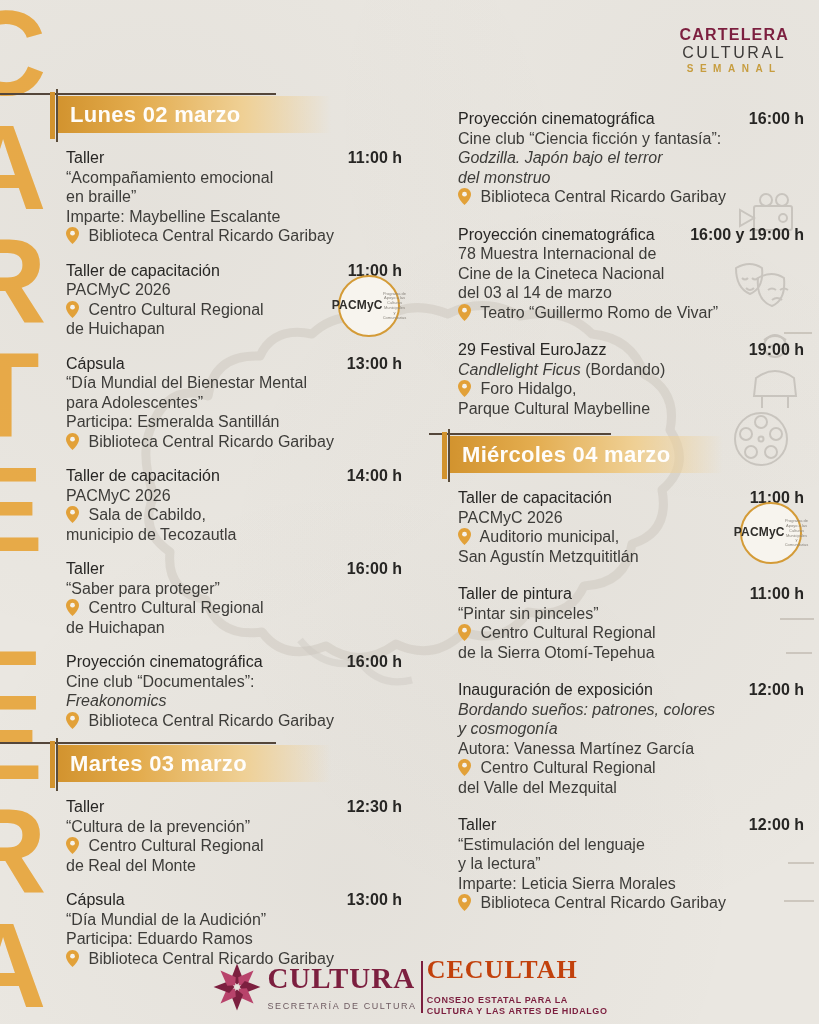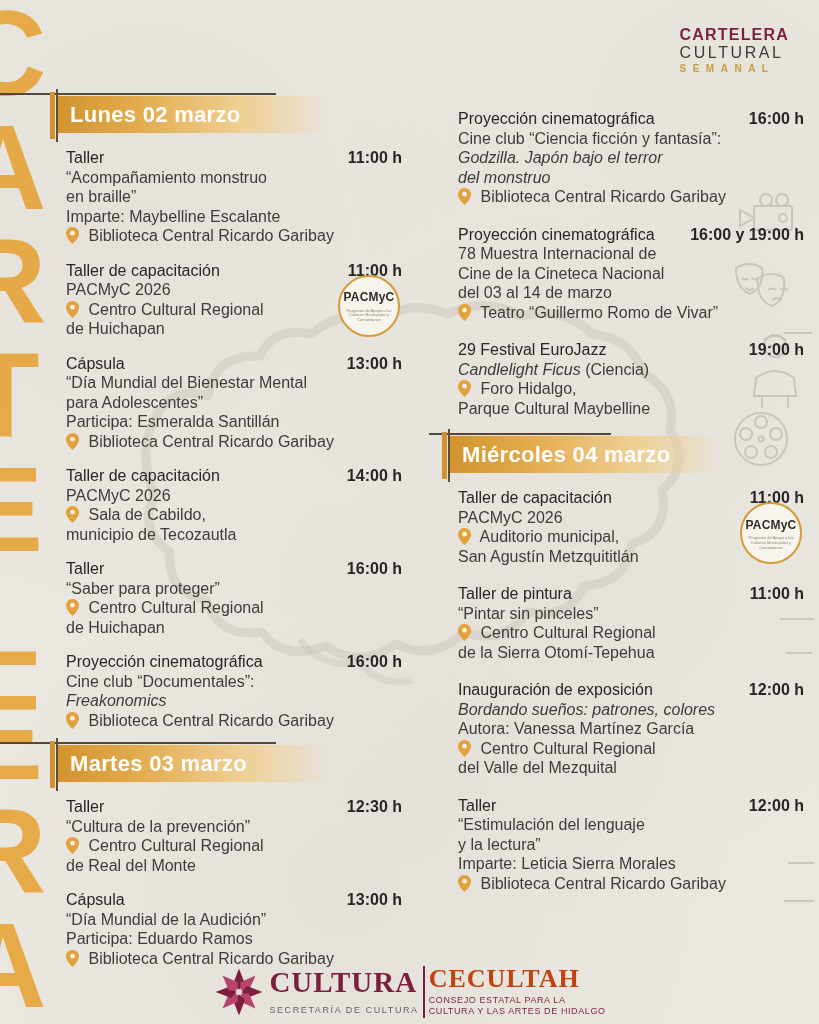--- a/index.html
+++ b/index.html
@@ -19,21 +19,21 @@
   .side-word{
     position:absolute;left:-58px;top:-4px;width:122px;text-align:center;
     font-size:120px;line-height:.95;font-weight:800;color:#e7a53c;opacity:.92;
     white-space:pre;letter-spacing:0;
   }
   
   .map{position:absolute;left:0;top:0;z-index:0;}
   .deco{position:absolute;z-index:0;opacity:.33;}
   .edge-mark{position:absolute;background:#b4ada2;opacity:.55;z-index:0;}
   
-  .brand{position:absolute;top:26px;right:30px;text-align:left;z-index:3;line-height:1.1;}
+  .brand{position:absolute;top:26px;right:30px;text-align:center;z-index:3;line-height:1.1;}
   .brand-1{font-size:16px;font-weight:800;letter-spacing:1.2px;color:#7c1f3f;}
   .brand-2{font-size:16px;font-weight:500;letter-spacing:2.6px;color:#3c3a38;}
   .brand-3{font-size:10px;font-weight:700;letter-spacing:6.5px;color:#c79d3f;margin-top:2px;}
   
   .col{position:absolute;z-index:2;}
   .col-left{left:66px;top:96px;width:336px;}
   .col-right{left:458px;top:95px;width:346px;}
   .col-right{padding-top:14px;box-sizing:border-box;}
   .col-right .day-section:first-child{margin-bottom:10px;}
   
@@ -54,33 +54,33 @@
   .ev-head{display:flex;align-items:flex-start;}
   .ev-title{flex:1;margin:0;padding-right:8px;font-size:16px;line-height:19.5px;font-weight:400;color:#272624;}
   .ev-time{font-weight:700;color:#272624;white-space:nowrap;}
   .ev-line{color:#3d3c39;}
   .ev-line .it{font-style:italic;}
   .ev-line svg{vertical-align:-3px;margin-right:5px;}
   
   .badge{
     position:absolute;top:14px;right:2px;width:62px;height:62px;border-radius:50%;
     border:2px solid #d49b37;background:#f7f4ee;box-sizing:border-box;
-    display:flex;flex-direction:column;align-items:center;justify-content:center;
+    display:flex;flex-direction:row;align-items:center;justify-content:center;
   }
   .badge-label{font-size:12px;font-weight:800;color:#2f2d2a;letter-spacing:.2px;}
   .badge-sub{font-size:4px;line-height:1.2;color:#8a857d;text-align:center;width:46px;margin-top:1px;}
   
   .footer{position:absolute;left:0;right:0;bottom:6px;display:flex;align-items:center;justify-content:center;gap:4px;z-index:3;}
   .f-logo{flex:0 0 auto;}
   .f-block1{text-align:left;}
   .f-title{font-family:"Liberation Serif","DejaVu Serif",serif;font-size:29px;font-weight:700;color:#7c1f3f;letter-spacing:1px;line-height:1;}
   .f-sub{font-size:9px;letter-spacing:1.6px;color:#6e5a60;margin-top:8px;}
   .f-divider{width:2px;height:52px;background:#7c1f3f;}
   .f-title2{font-family:"Liberation Serif","DejaVu Serif",serif;font-size:26px;font-weight:700;color:#c2410c;letter-spacing:1px;line-height:1;}
-  .f-sub2{font-size:9px;letter-spacing:.6px;color:#7c1f3f;margin-top:3px;line-height:1.3;}
+  .f-sub2{font-size:9px;letter-spacing:.6px;color:#7c1f3f;margin-top:12px;line-height:1.3;font-weight:bold;}
 </style>
 </head>
 <body>
 
 <svg class="map" width="819" height="1024" viewBox="0 0 819 1024">
   <path d="M150 430 q18 -48 58 -34 q6 -42 52 -40 q14 -30 52 -22 q28 -26 66 -12 q30 -24 70 -8 q36 -18 72 2 q44 -10 72 18 q40 4 52 40 q34 18 26 56 q22 34 -8 60 q8 42 -30 54 q-6 40 -48 42 q-16 34 -56 26 q-24 34 -64 20 q-30 30 -68 12 q-36 26 -70 2 q-42 16 -64 -14 q-44 6 -56 -32 q-40 -8 -36 -48 q-32 -22 -16 -56 q-14 -40 -4 -66 z" fill="none" stroke="#cdc8c0" stroke-width="9" stroke-linejoin="round" opacity="0.55"></path>
   <path d="M300 640 q24 30 60 22 q20 26 52 18" fill="none" stroke="#cdc8c0" stroke-width="7" opacity="0.45"></path>
 </svg>
 
 <svg class="deco" style="left:736px;top:192px;" width="62" height="44" viewBox="0 0 62 44">
@@ -156,21 +156,21 @@
           <span class="day-tick-dark"></span>
           <div class="day-bar">
             <span class="day-title">Lunes 02 marzo</span>
           </div>
         </div>
         <article class="event">
           <div class="ev-head">
             <h3 class="ev-title">Taller</h3>
             <span class="ev-time">11:00 h</span>
           </div>
-          <div class="ev-line"><span class="seg">“Acompañamiento monstruo</span></div>
+          <div class="ev-line"><span class="seg">“Acompañamiento emocional</span></div>
           <div class="ev-line"><span class="seg">en braille”</span></div>
           <div class="ev-line"><span class="seg">Imparte: Maybelline Escalante</span></div>
           <div class="ev-line">
   <svg width="13" height="17" viewBox="0 0 13 17">
     <path d="M6.5 0 C2.9 0 0 2.9 0 6.4 C0 11 6.5 17 6.5 17 C6.5 17 13 11 13 6.4 C13 2.9 10.1 0 6.5 0 Z" fill="#e2a139"></path>
     <circle cx="6.5" cy="6.2" r="2.4" fill="#f5f2ec"></circle>
   </svg>
 <span class="seg">Biblioteca Central Ricardo Garibay</span></div>
         </article>
         <article class="event">
@@ -318,21 +318,21 @@
     <path d="M6.5 0 C2.9 0 0 2.9 0 6.4 C0 11 6.5 17 6.5 17 C6.5 17 13 11 13 6.4 C13 2.9 10.1 0 6.5 0 Z" fill="#e2a139"></path>
     <circle cx="6.5" cy="6.2" r="2.4" fill="#f5f2ec"></circle>
   </svg>
 <span class="seg">Teatro “Guillermo Romo de Vivar”</span></div>
         </article>
         <article class="event">
           <div class="ev-head">
             <h3 class="ev-title">29 Festival EuroJazz</h3>
             <span class="ev-time">19:00 h</span>
           </div>
-          <div class="ev-line"><span class="it">Candlelight Ficus</span><span class="seg"> (Ciencia)</span></div>
+          <div class="ev-line"><span class="it">Candlelight Ficus</span><span class="seg"> (Bordando)</span></div>
           <div class="ev-line">
   <svg width="13" height="17" viewBox="0 0 13 17">
     <path d="M6.5 0 C2.9 0 0 2.9 0 6.4 C0 11 6.5 17 6.5 17 C6.5 17 13 11 13 6.4 C13 2.9 10.1 0 6.5 0 Z" fill="#e2a139"></path>
     <circle cx="6.5" cy="6.2" r="2.4" fill="#f5f2ec"></circle>
   </svg>
 <span class="seg">Foro Hidalgo,</span></div>
           <div class="ev-line"><span class="seg">Parque Cultural Maybelline</span></div>
         </article>
       </section>
       <section class="day-section">
@@ -375,20 +375,21 @@
   </svg>
 <span class="seg">Centro Cultural Regional</span></div>
           <div class="ev-line"><span class="seg">de la Sierra Otomí-Tepehua</span></div>
         </article>
         <article class="event">
           <div class="ev-head">
             <h3 class="ev-title">Inauguración de exposición</h3>
             <span class="ev-time">12:00 h</span>
           </div>
           <div class="ev-line"><span class="it">Bordando sueños: patrones, colores</span></div>
+          <div class="ev-line"><span class="it">y cosmogonía</span></div>
           <div class="ev-line"><span class="seg">Autora: Vanessa Martínez García</span></div>
           <div class="ev-line">
   <svg width="13" height="17" viewBox="0 0 13 17">
     <path d="M6.5 0 C2.9 0 0 2.9 0 6.4 C0 11 6.5 17 6.5 17 C6.5 17 13 11 13 6.4 C13 2.9 10.1 0 6.5 0 Z" fill="#e2a139"></path>
     <circle cx="6.5" cy="6.2" r="2.4" fill="#f5f2ec"></circle>
   </svg>
 <span class="seg">Centro Cultural Regional</span></div>
           <div class="ev-line"><span class="seg">del Valle del Mezquital</span></div>
         </article>
         <article class="event">

